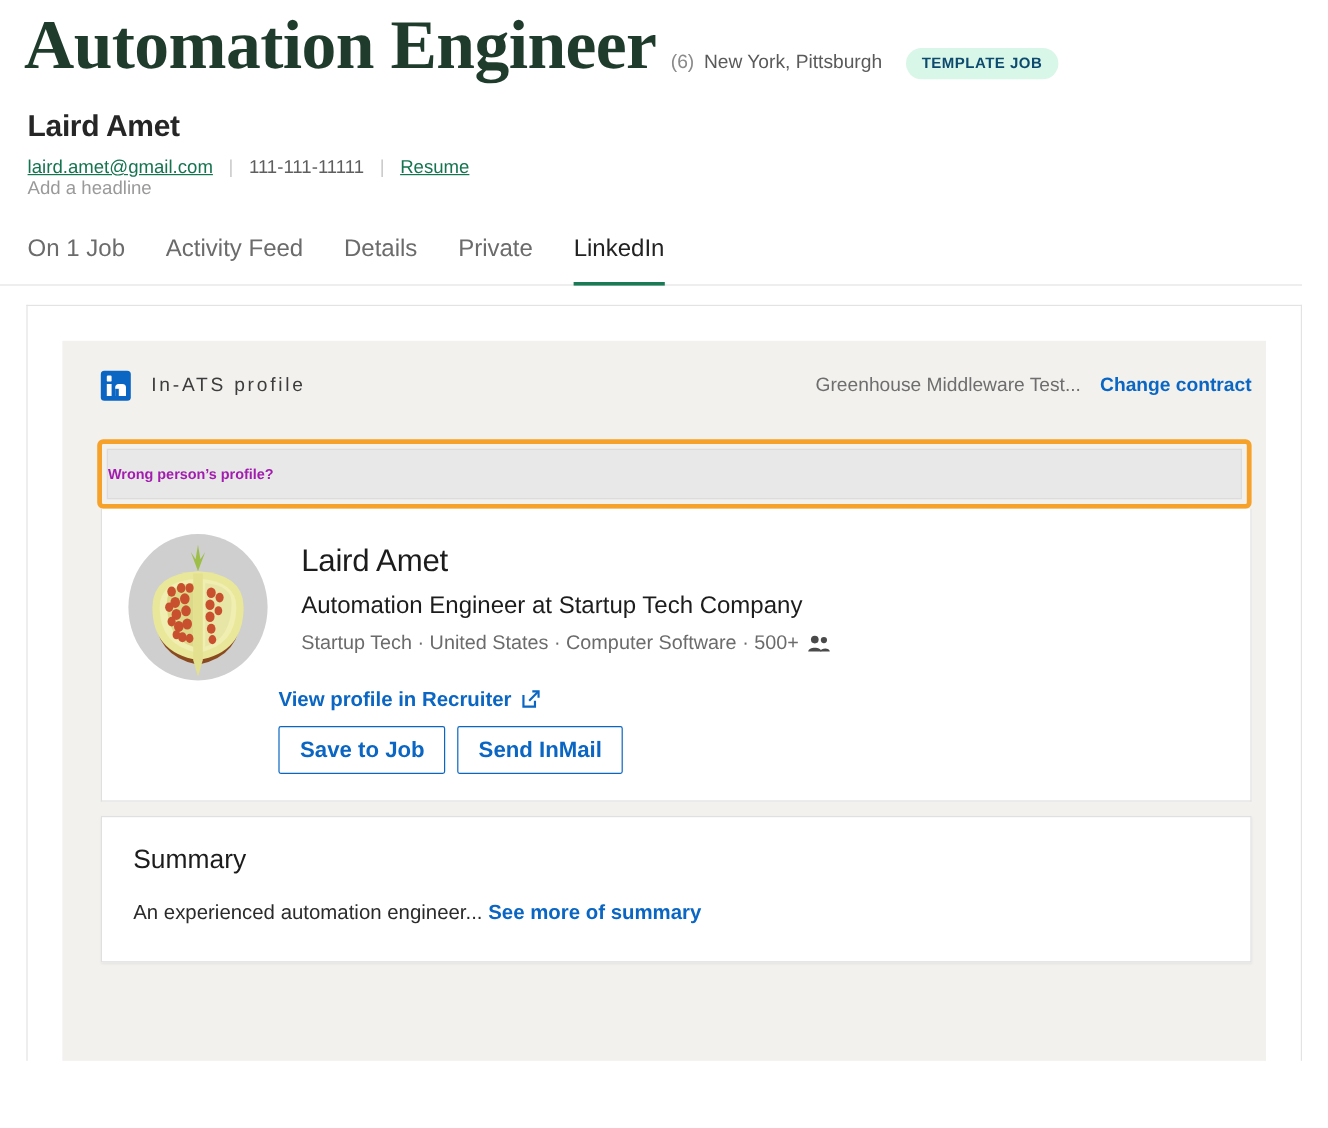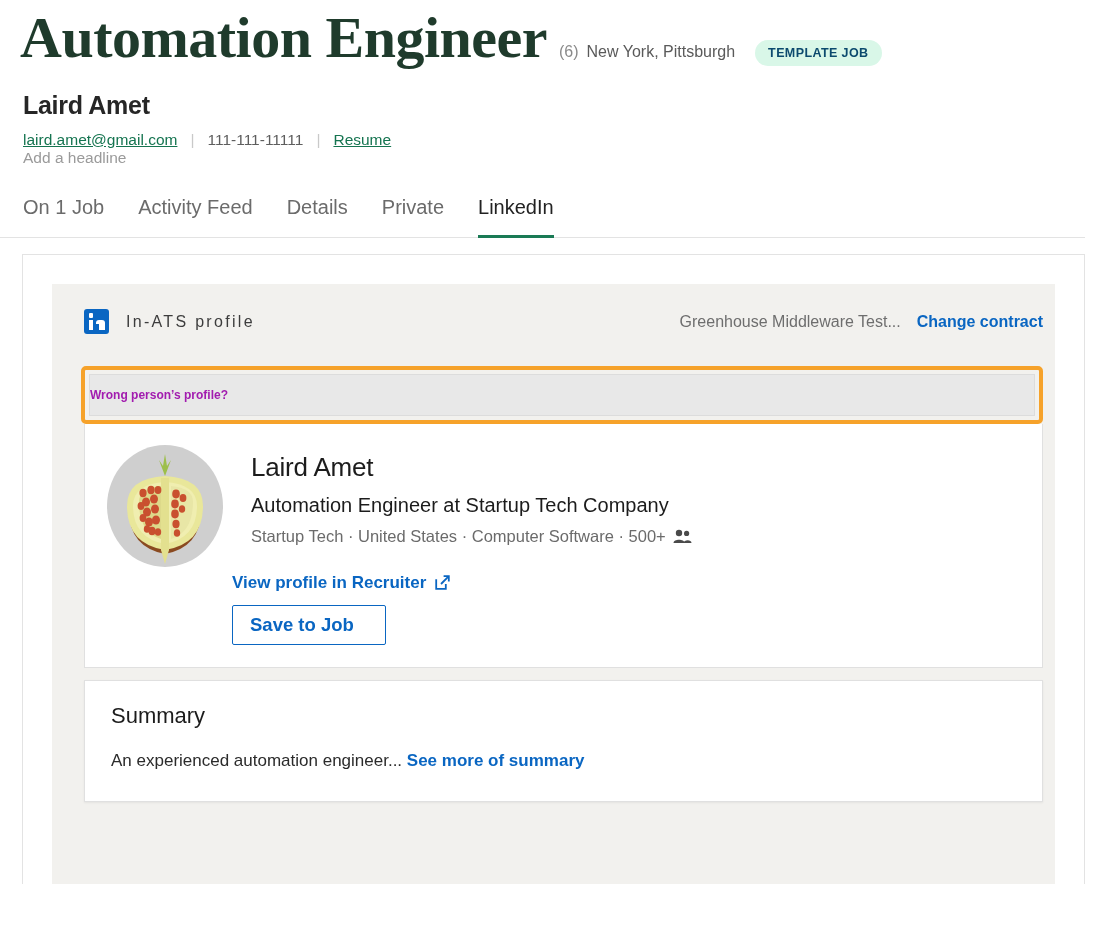--- a/index.html
+++ b/index.html
@@ -271,21 +271,21 @@
     margin-top: 12px;
     display: flex;
   }
   .li-btn {
     border: 1.5px solid #0a66c2;
     background: #fff;
     color: #0a66c2;
     font-family: "Liberation Sans", sans-serif;
     font-size: 18.5px;
     font-weight: 700;
-    padding: 7px 31px 8px 17px;
+    padding: 7px 16px 8px 17px;
     cursor: pointer;
     border-radius: 2px;
     margin-right: 10px;
     line-height: 1.25;
   }
 
   
   .inner-tabs {
     display: flex;
     align-items: flex-end;
@@ -445,20 +445,21 @@
           <span class="ext">
             <svg width="15" height="15" viewBox="0 0 15 15" fill="none" stroke="#0a66c2" stroke-width="1.8" aria-hidden="true">
               <path d="M1.2 4.2 V13.8 H10.8 V9"></path>
               <path d="M6 9 L13.6 1.3"></path>
               <path d="M8.6 1.2 H13.8 V6.4"></path>
             </svg>
           </span>
         </span>
         <div class="btn-row">
           <button class="li-btn">Save to Job</button>
+          <button class="li-btn">Send InMail</button>
         </div>
       </div>
 
     </div>
 
     <div class="summary-card">
       <div class="summary-title">Summary</div>
       <div class="summary-body">
         <span>An experienced automation engineer...</span>
         <span class="see-more">See more of summary</span>

